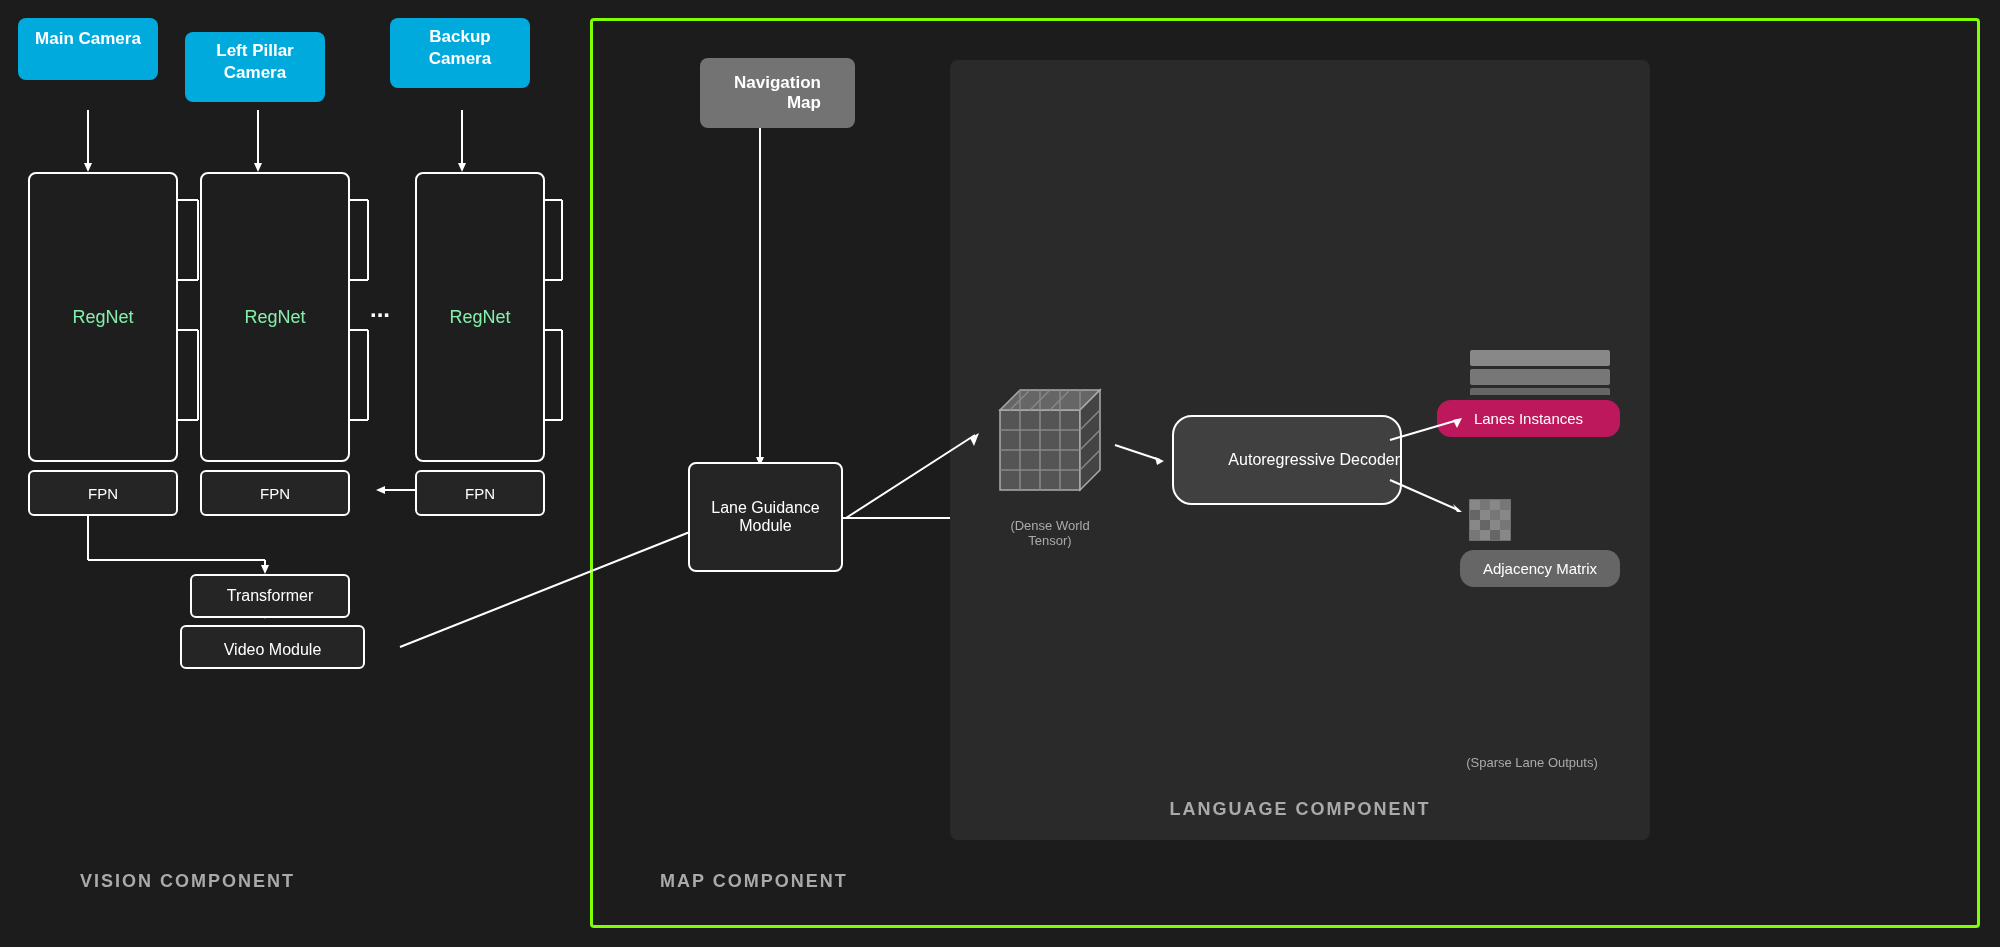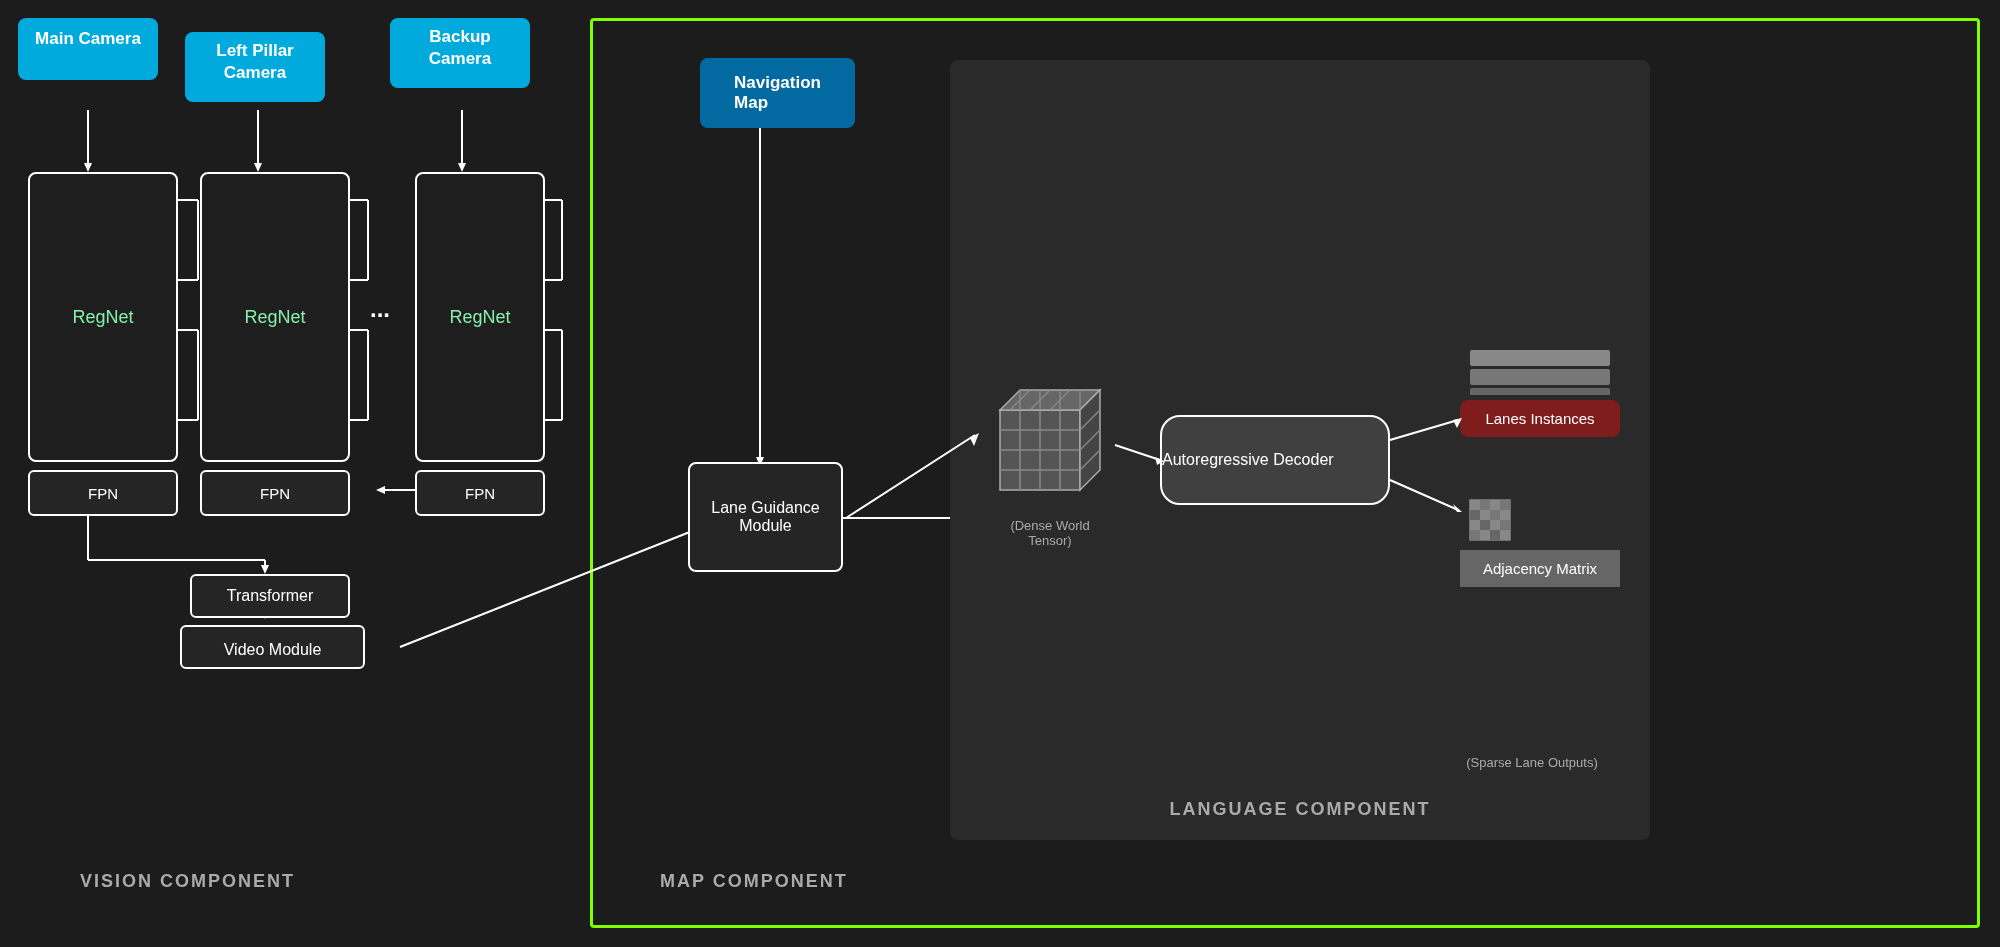--- a/index.html
+++ b/index.html
@@ -244,21 +244,21 @@
   </div>
 
   <div class="video-module-box" style="top: 625px; left: 180px; width: 185px; height: 44px; display: flex; align-items: flex-end; justify-content: center;">
     <span>Video Module</span>
   </div>
 
   <div style="position: absolute; bottom: 55px; left: 80px;">
     <span style="font-size: 18px; font-weight: bold; letter-spacing: 2px; color: #aaa;">VISION COMPONENT</span>
   </div>
 
-  <div style="position: absolute; top: 58px; left: 700px; background: #0369a1; border-radius: 8px; padding: 10px 20px; width: 155px; height: 70px; display: flex; align-items: center; justify-content: center; text-align: left; font-size: 17px; font-weight: bold; color: white;">
+  <div style="position: absolute; top: 58px; left: 700px; background: #737373; border-radius: 8px; padding: 10px 20px; width: 155px; height: 70px; display: flex; align-items: center; justify-content: center; text-align: right; font-size: 17px; font-weight: bold; color: white;">
     <span>Navigation<br>Map</span>
   </div>
 
   <div style="position: absolute; top: 462px; left: 688px; border: 2px solid white; border-radius: 8px; width: 155px; height: 110px; display: flex; align-items: center; justify-content: center; text-align: center; font-size: 16px; color: white; background: #252525;">
     <span>Lane
 Guidance
 Module</span>
   </div>
 
   <div style="position: absolute; bottom: 55px; left: 660px;">
@@ -295,39 +295,39 @@
           <line x1="100" y1="50" x2="120" y2="30" stroke="#888"></line>
           <line x1="100" y1="70" x2="120" y2="50" stroke="#888"></line>
           <line x1="100" y1="90" x2="120" y2="70" stroke="#888"></line>
         </g>
       </svg>
       <div style="color: #aaa; font-size: 13px; text-align: center; width: 140px; margin-top: 4px;">
         <span>(Dense World<br>Tensor)</span>
       </div>
     </div>
 
-    <div style="position: absolute; top: 355px; left: 210px; border: 2px solid white; border-radius: 20px; width: 230px; height: 90px; display: flex; align-items: center; justify-content: flex-start; text-align: center; font-size: 16px; color: white; background: #404040;">
+    <div style="position: absolute; top: 355px; left: 222px; border: 2px solid white; border-radius: 20px; width: 230px; height: 90px; display: flex; align-items: center; justify-content: flex-end; text-align: center; font-size: 16px; color: white; background: #404040;">
       <span>Autoregressive
 Decoder</span>
     </div>
 
-    <div style="position: absolute; top: 340px; right: 30px; background: #7f1d1d; border-radius: 8px; padding: 10px 16px; font-size: 15px; color: white; text-align: center; width: 160px;">
+    <div style="position: absolute; top: 340px; right: 30px; background: #be185d; border-radius: 14px; padding: 10px 16px; font-size: 15px; color: white; text-align: center; width: 183px;">
       <span>Lanes
 Instances</span>
     </div>
 
     <div style="position: absolute; top: 285px; right: 30px;">
       <svg width="160" height="50">
         <rect x="10" y="5" width="140" height="16" fill="#888" rx="2"></rect>
         <rect x="10" y="24" width="140" height="16" fill="#777" rx="2"></rect>
         <rect x="10" y="43" width="140" height="10" fill="#666" rx="2"></rect>
       </svg>
     </div>
 
-    <div style="position: absolute; top: 490px; right: 30px; background: #666; border-radius: 0; padding: 10px 16px; font-size: 15px; color: white; text-align: center; width: 160px;">
+    <div style="position: absolute; top: 490px; right: 30px; background: #666; border-radius: 14px; padding: 10px 16px; font-size: 15px; color: white; text-align: center; width: 160px;">
       <span>Adjacency
 Matrix</span>
     </div>
 
     <div style="position: absolute; top: 435px; right: 30px;">
       <svg width="160" height="50">
 
         <rect x="10" y="5" width="40" height="40" fill="none" stroke="#888" stroke-width="1.5"></rect>
         <rect x="10" y="5" width="10" height="10" fill="#888"></rect>
         <rect x="20" y="5" width="10" height="10" fill="#777"></rect>

